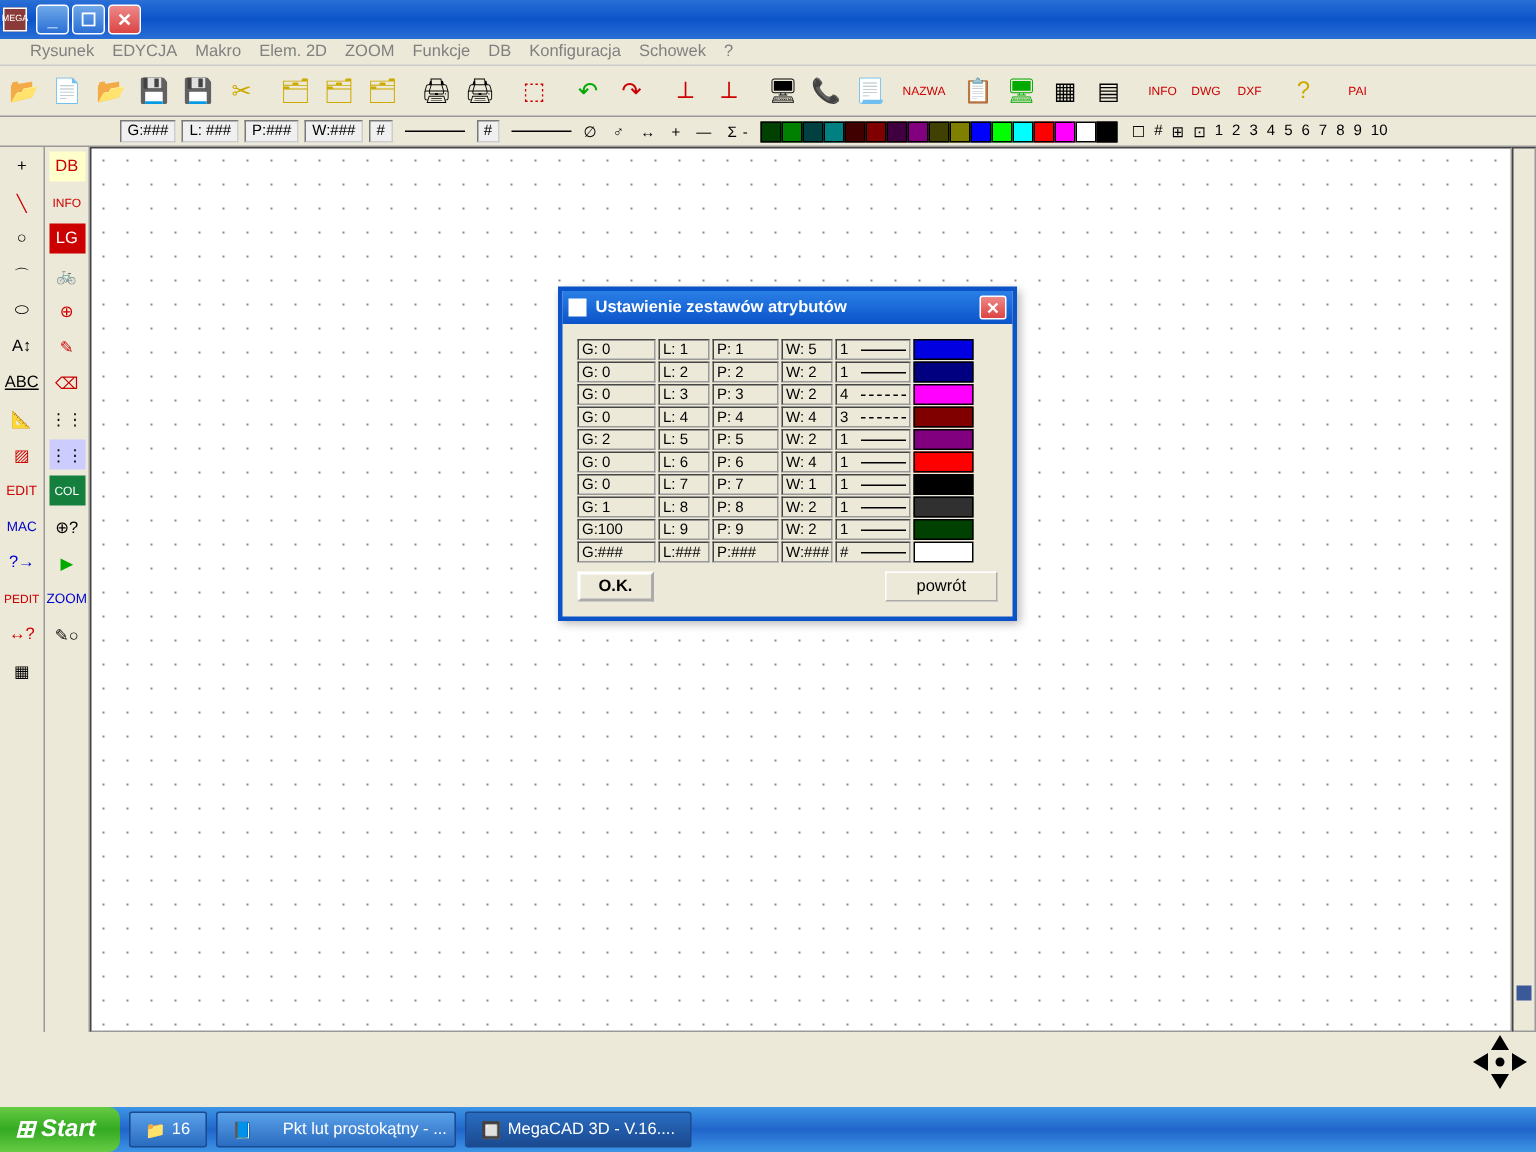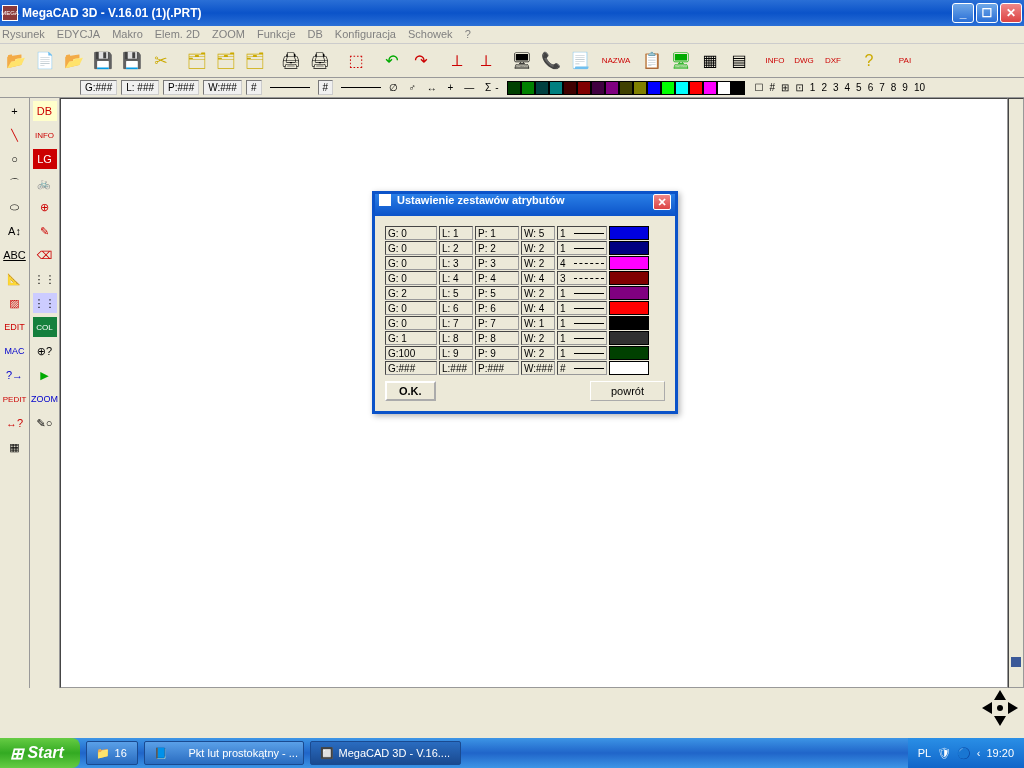--- a/index.html
+++ b/index.html
@@ -7,21 +7,21 @@
 
 
 .titlebar { height: 26px; background: linear-gradient(to bottom, #2a6fd6 0%, #0b53c9 50%, #2a6fd6 100%); display: flex; align-items: center; padding: 0 2px; color: white; font-size: 12px; }
 .titlebar .icon { width: 16px; height: 16px; background: #8b3a3a; margin-right: 4px; border: 1px solid #fff; font-size: 6px; display:flex; align-items:center; justify-content:center; }
 .titlebar .title { flex: 1; font-weight: bold; }
 .titlebar .winbtn { width: 22px; height: 20px; margin-left: 2px; border: 1px solid #fff; border-radius: 3px; display: flex; align-items: center; justify-content: center; font-size: 12px; font-weight: bold; }
 .winbtn.min, .winbtn.max { background: linear-gradient(to bottom, #6fa8e8, #2a6fd6); }
 .winbtn.close { background: linear-gradient(to bottom, #e88, #d44); }
 
 
-.menubar { height: 18px; background: #ece9d8; padding: 2px 2px; font-size: 11px; color: #808080; display: flex; gap: 12px; border-bottom: 1px solid #ccc; }
+.menubar { height: 18px; background: #ece9d8; padding: 2px 20px; font-size: 11px; color: #808080; display: flex; gap: 12px; border-bottom: 1px solid #ccc; }
 .menubar span { cursor: default; }
 
 
 .maintoolbar { height: 34px; background: #ece9d8; border-bottom: 1px solid #999; display: flex; align-items: center; padding: 2px; gap: 1px; }
 .tbbtn { width: 28px; height: 28px; border: 1px solid #ece9d8; display: flex; align-items: center; justify-content: center; font-size: 16px; background: #ece9d8; }
 .tbsep { width: 6px; }
 
 
 .infobar { height: 20px; background: #ece9d8; border-bottom: 1px solid #999; display: flex; align-items: center; font-size: 10px; font-family: monospace; padding-left: 80px; gap: 4px; }
 .infocell { border: 1px inset #ccc; padding: 1px 4px; background: #f0f0f0; }
@@ -33,21 +33,21 @@
 .ltbtn { width: 26px; height: 22px; border: 1px solid #ece9d8; display: flex; align-items: center; justify-content: center; font-size: 11px; }
 
 
 .canvas { position: absolute; top: 98px; left: 60px; right: 16px; bottom: 80px; background: #fff; background-image: radial-gradient(#888 0.5px, transparent 0.5px); background-size: 16px 16px; border: 1px inset #999; }
 .scrollv { position: absolute; top: 98px; right: 0; width: 16px; bottom: 80px; background: #ece9d8; border: 1px inset #999; }
 .scrollv .thumb { position:absolute; bottom:20px; right:2px; width:10px; height:10px; background:#3b5998; }
 .navwidget { position: absolute; right: 4px; bottom: 40px; width: 40px; height: 40px; display:flex; align-items:center; justify-content:center; font-size:20px; }
 
 
 .dialog { position: absolute; left: 372px; top: 191px; width: 306px; background: #ece9d8; border: 3px solid #0b53c9; box-shadow: 2px 2px 6px rgba(0,0,0,0.3); }
-.dialog .dtitle { height: 22px; background: linear-gradient(to bottom, #2a7fe6 0%, #0b53c9 100%); color: white; font-size: 11px; font-weight: bold; display: flex; padding: 0 4px; }
+.dialog .dtitle { height: 22px; background: linear-gradient(to bottom, #2a7fe6 0%, #0b53c9 100%); color: white; font-size: 11px; font-weight: bold; display: flex; align-items: center; padding: 0 4px; }
 .dialog .dtitle .dicon { width: 12px; height: 12px; background: #fff; margin-right: 6px; }
 .dialog .dtitle .flex { flex: 1; }
 .dialog .dclose { width: 18px; height: 16px; background: linear-gradient(to bottom,#e88,#d44); border: 1px solid #fff; border-radius: 2px; color: white; display: flex; align-items: center; justify-content: center; font-size: 11px; }
 .dialog .dbody { padding: 10px; }
 .attrrow { display: flex; gap: 2px; margin-bottom: 1px; align-items: center; font-family: monospace; font-size: 10px; }
 .attrcell { border: 1px inset #999; background: #ece9d8; padding: 1px 2px; min-width: 30px; text-align: left; height: 14px; display:flex; align-items:center; }
 .attrcell.g { width: 52px; }
 .attrcell.l { width: 34px; }
 .attrcell.p { width: 44px; }
 .attrcell.w { width: 34px; }
@@ -67,21 +67,20 @@
 
 
 .ic-red { color: #c00; } .ic-green { color: #0a0; } .ic-blue { color: #00c; } .ic-yellow { color: #ca0; }
 svg { display: block; }
 </style>
 </head>
 <body>
 
 <div class="titlebar">
   <div class="icon">MEGA</div>
-  <div class="title">MegaCAD 3D - V.16.01 (1)(.PRT)</div>
   <div class="winbtn min">_</div>
   <div class="winbtn max">☐</div>
   <div class="winbtn close">✕</div>
 </div>
 
 <div class="menubar">
   <span>Rysunek</span>
   <span>EDYCJA</span>
   <span>Makro</span>
   <span>Elem. 2D</span>
@@ -326,20 +325,13 @@
 </div>
 
 <div class="taskbar">
   <div class="startbtn">
     <span style="margin-right:4px;">⊞</span>
       <span>Start</span>
   </div>
   <div class="taskbtn">📁 <span style="margin-left:4px;">16</span></div>
   <div class="taskbtn">📘 <span style="margin-left:20px;">Pkt lut prostokątny - ...</span></div>
   <div class="taskbtn" style="background:linear-gradient(to bottom,#2a6cc0,#1a4a90);">🔲 <span style="margin-left:4px;">MegaCAD 3D - V.16....</span></div>
-  <div class="tray">
-    <span>PL</span>
-    <span>🛡</span>
-    <span>🔵</span>
-    <span>‹</span>
-    <span>19:20</span>
-  </div>
 </div>
 
 </body></html>

